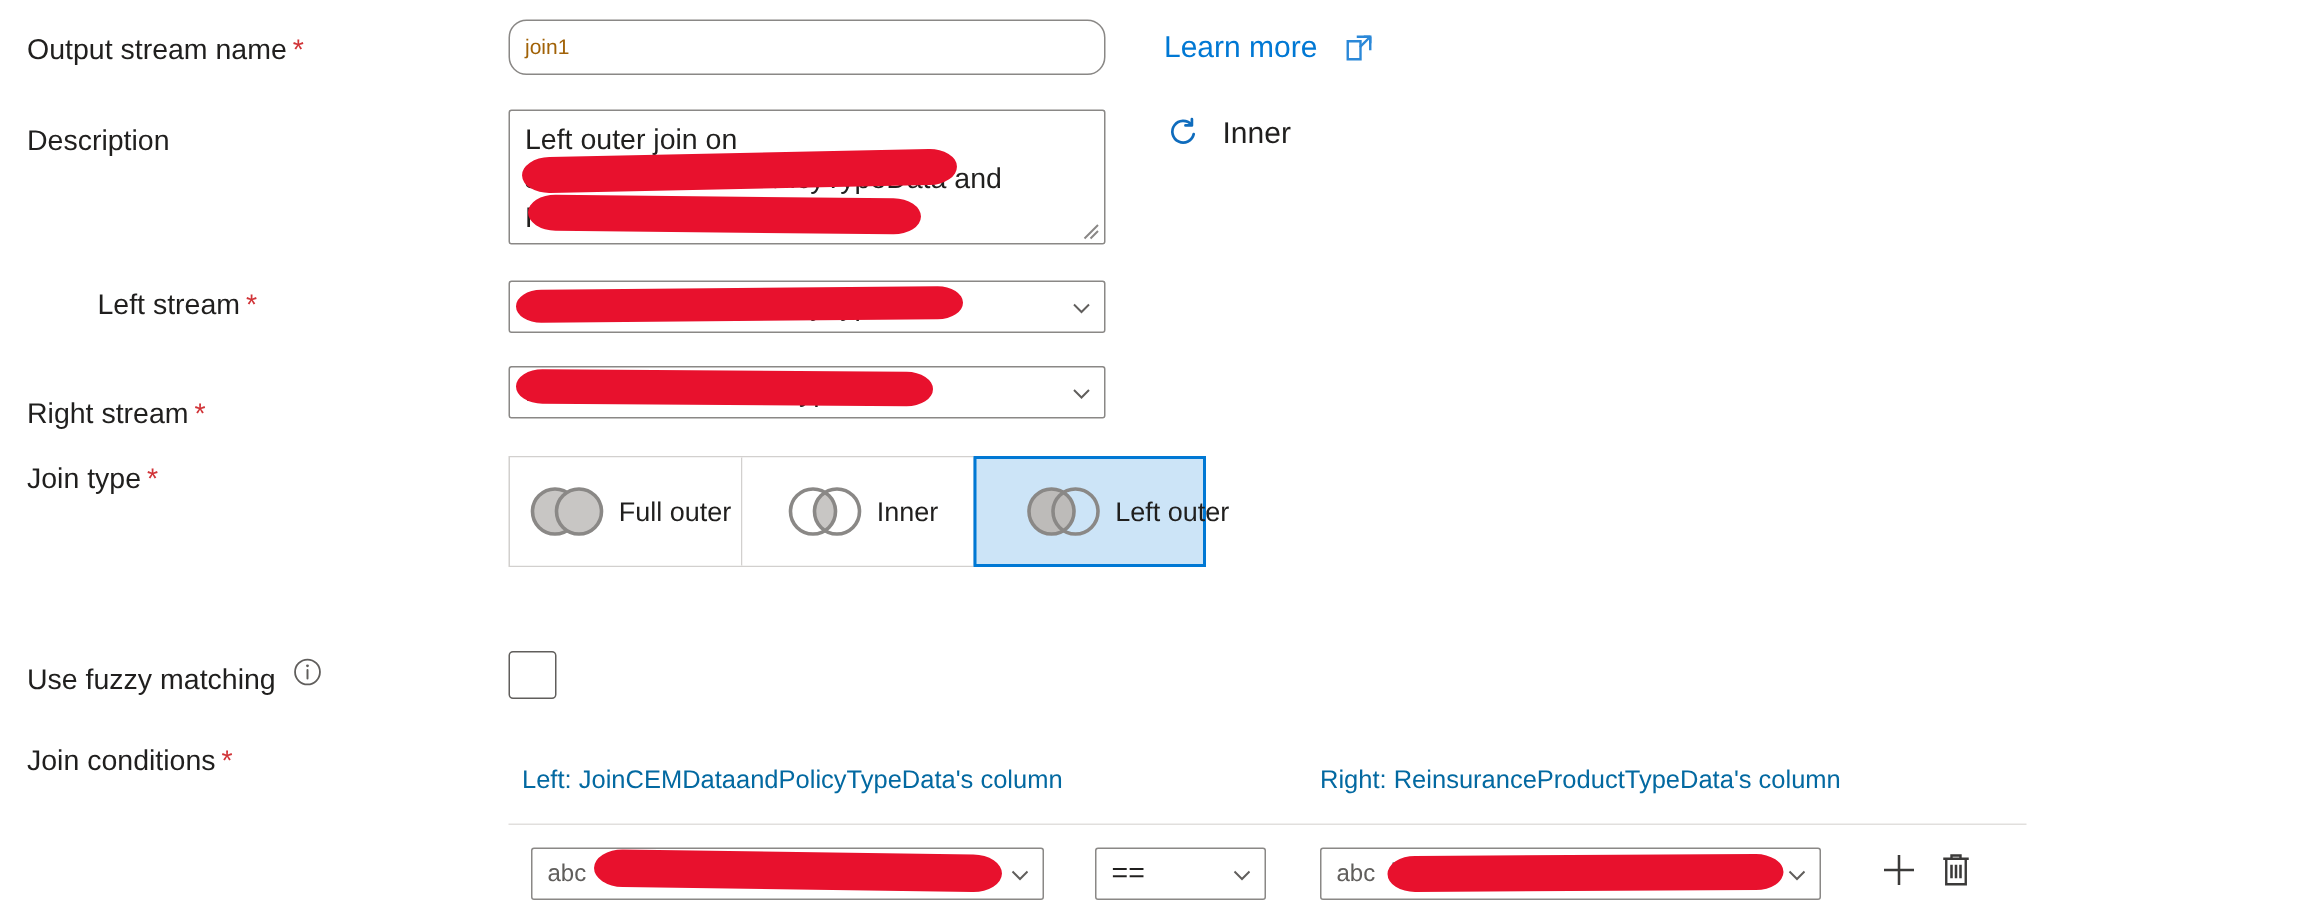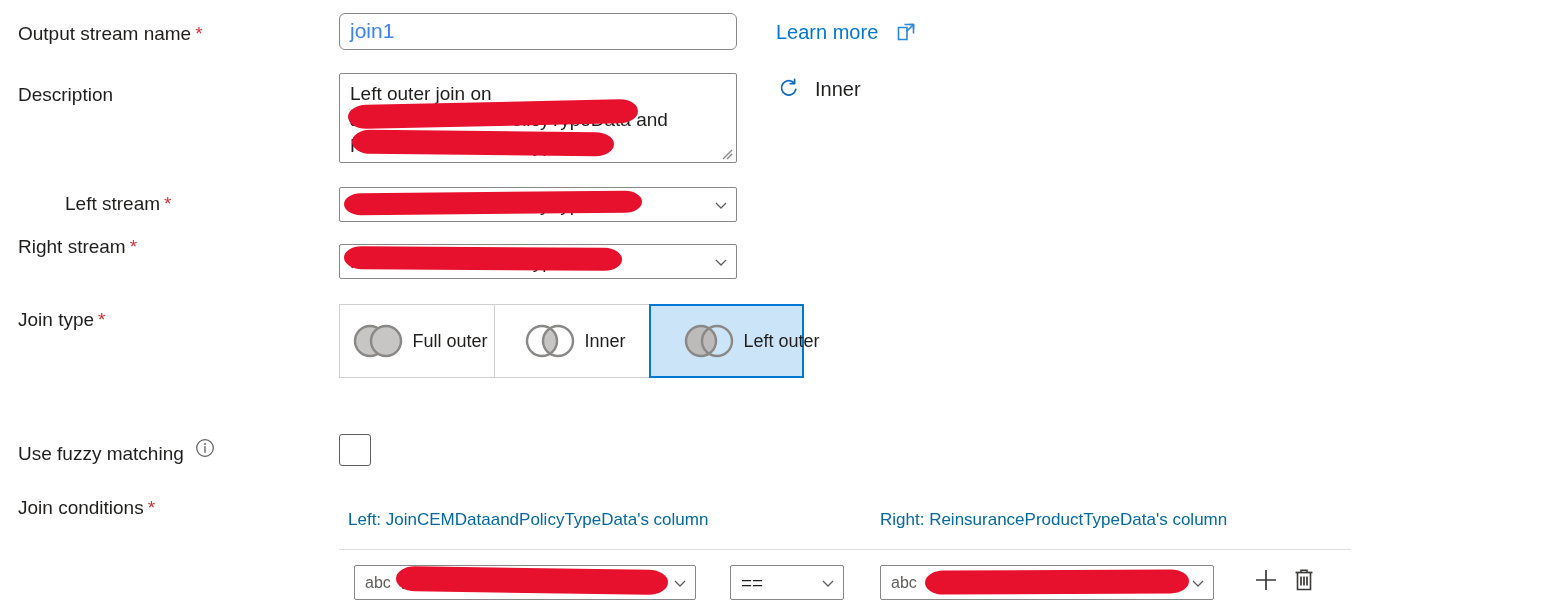--- a/index.html
+++ b/index.html
@@ -31,25 +31,25 @@
     color: #d13438;
     font-size: 19px;
     margin-left: 4px;
   }
 
   
   .textbox {
     position: absolute;
     box-sizing: border-box;
     border: 1px solid #8a8886;
-    border-radius: 6px;
-    background: #ffffff;
-    font-size: 21px;
+    border-radius: 12px;
+    background: #ffffff;
+    font-size: 14px;
     line-height: 22px;
-    color: #3b82f6;
+    color: #a16207;
     padding: 6px 10px;
   }
 
   .textarea-box {
     position: absolute;
     box-sizing: border-box;
     border: 1px solid #8a8886;
     border-radius: 2px;
     background: #ffffff;
     padding: 7px 10px;
@@ -279,21 +279,21 @@
 <div class="combo" style="left:339px; top:187px; width:398px; height:35px;">
   <span class="combo-text">JoinCEMDataandPolicyTypeData</span>
   <span class="chev">
     <svg width="16" height="16" viewBox="0 0 16 16" aria-hidden="true">
         <path d="M3 6 L8 11 L13 6" fill="none" stroke="#605e5c" stroke-width="1.3"></path>
       </svg>
   </span>
 </div>
 <div class="redact" style="left:344px; top:192px; width:298px; height:22px; transform:rotate(-0.5deg);"></div>
 
-<div class="field-label" style="top:236px;">
+<div class="field-label" style="top:266px;">
   <span>Right stream</span><span class="req">*</span>
 </div>
 <div class="combo" style="left:339px; top:244px; width:398px; height:35px;">
   <span class="combo-text">ReinsuranceProductTypeData</span>
   <span class="chev">
     <svg width="16" height="16" viewBox="0 0 16 16" aria-hidden="true">
         <path d="M3 6 L8 11 L13 6" fill="none" stroke="#605e5c" stroke-width="1.3"></path>
       </svg>
   </span>
 </div>

